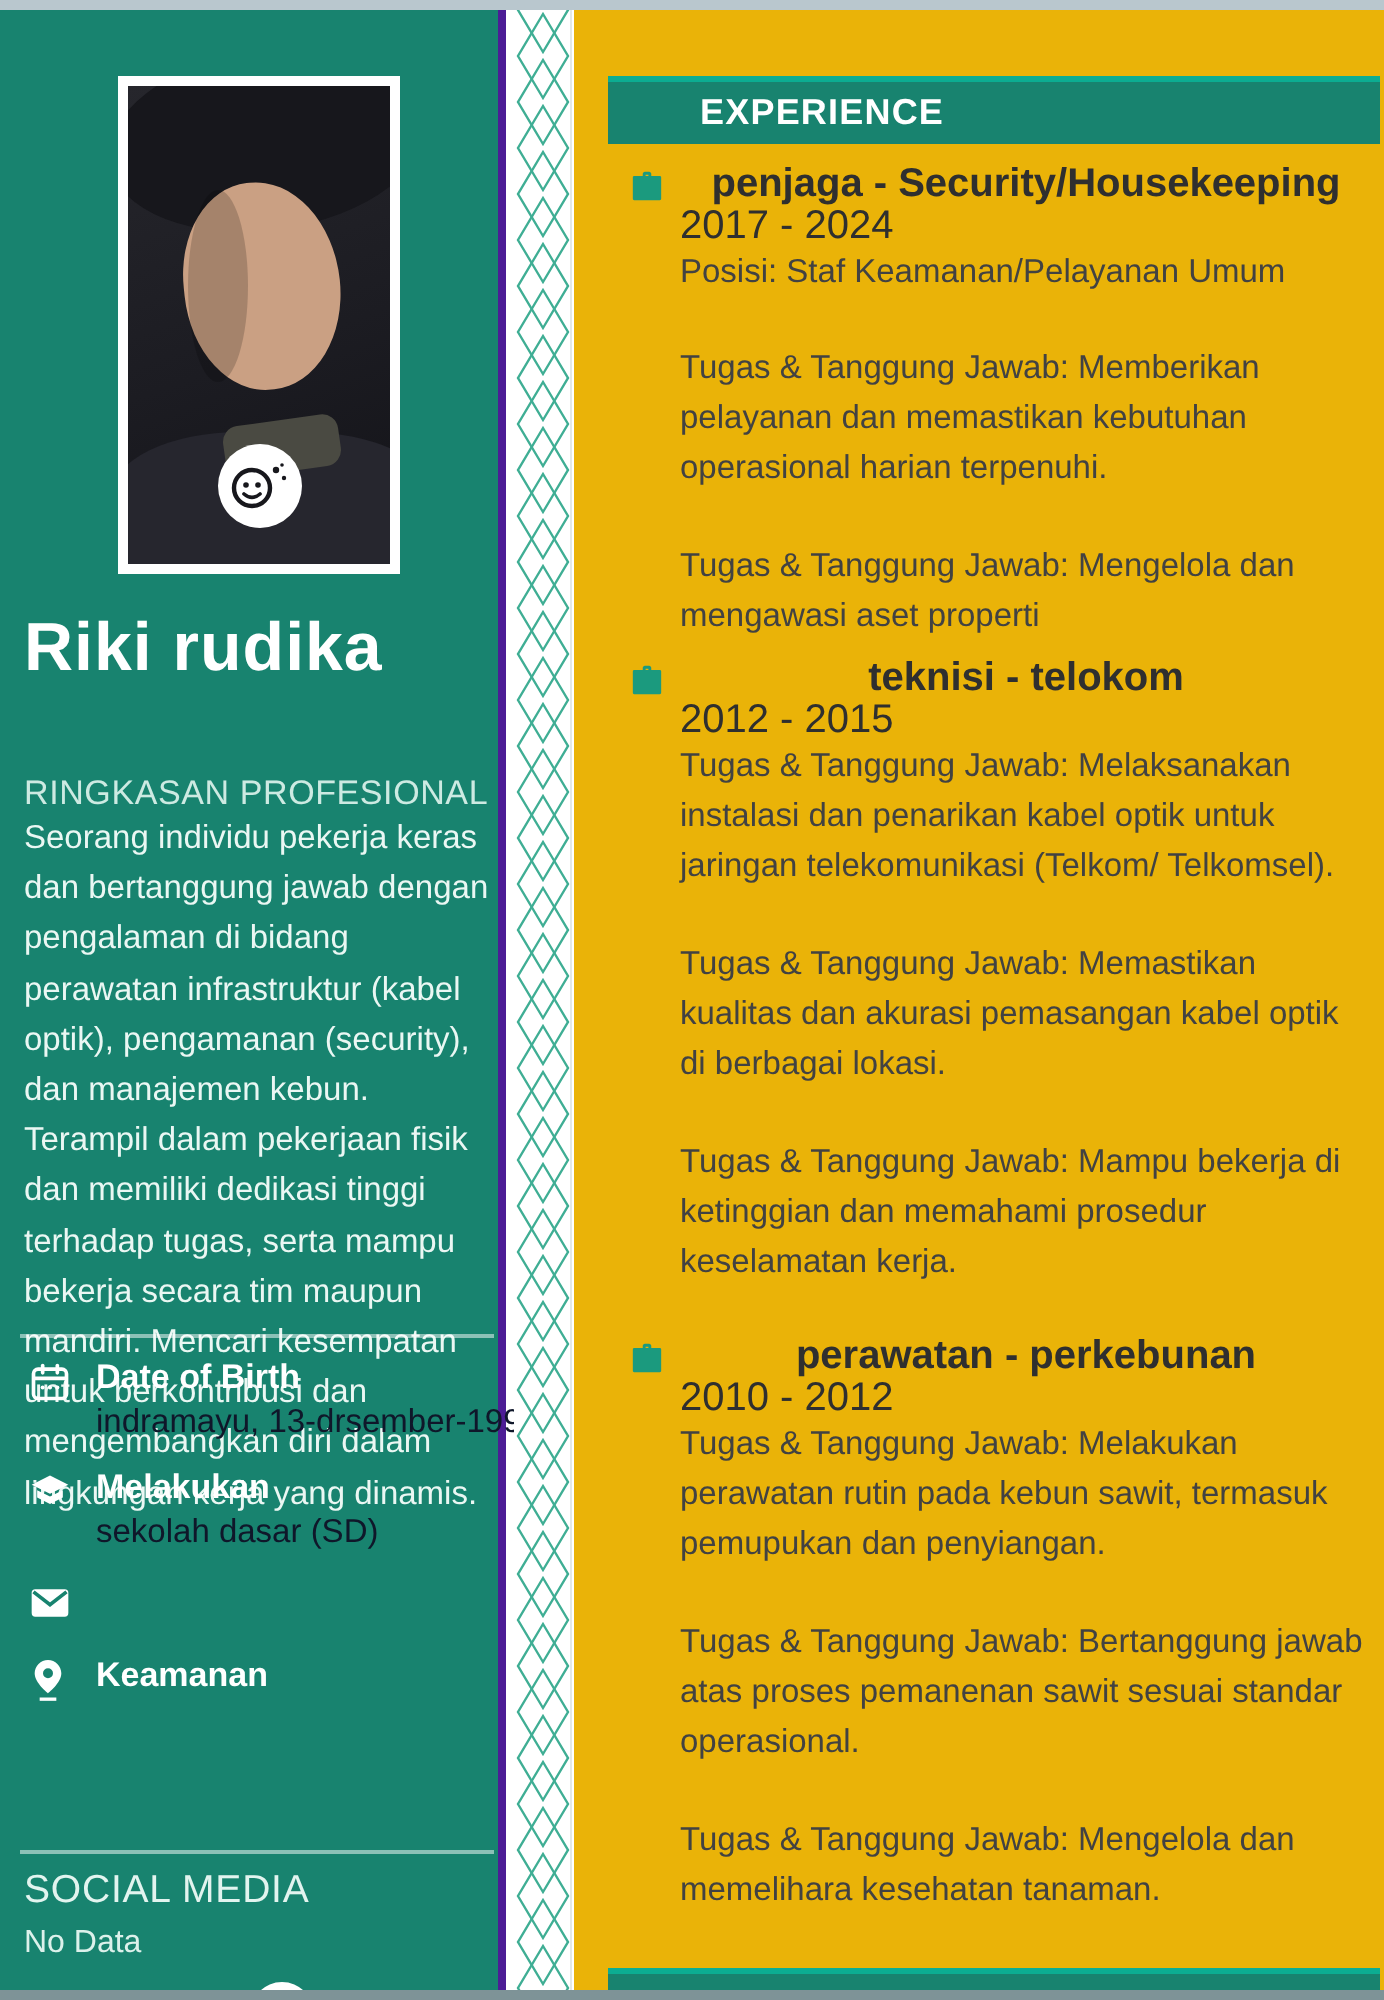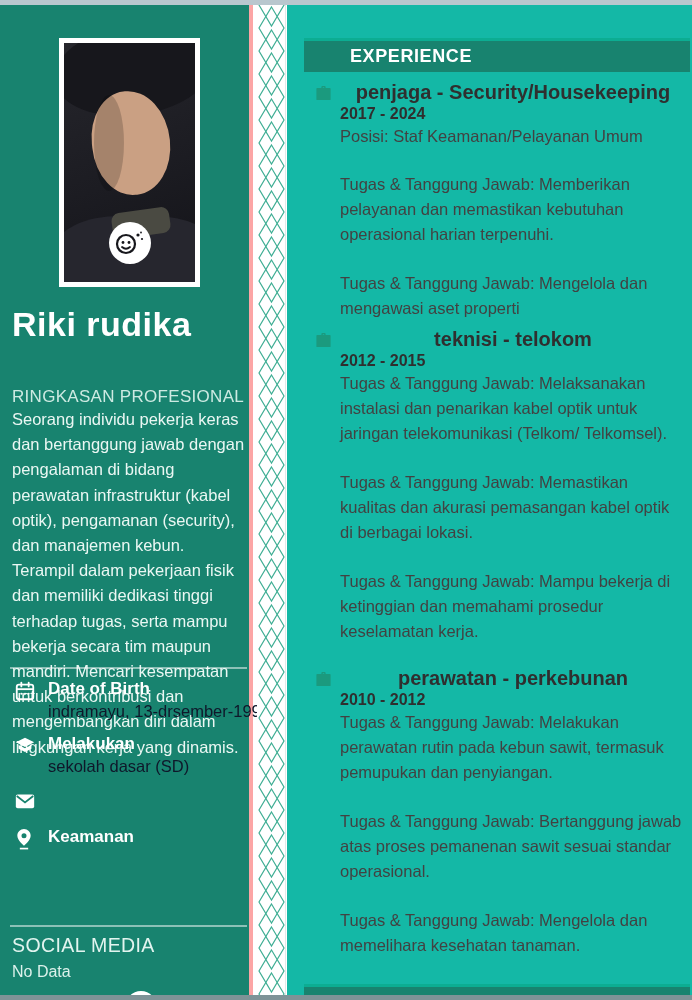--- a/index.html
+++ b/index.html
@@ -12,21 +12,21 @@
     overflow:hidden;
   }
   
   .top-bar { position:absolute; top:0; left:0; width:692px; height:5px; background:#B9C7CE; z-index:5; }
   .bottom-bar { position:absolute; bottom:0; left:0; width:692px; height:5px; background:#7E9397; z-index:5; }
 
   
   .sidebar {
     position:absolute; top:5px; left:0; width:253px; height:990px;
     background:#18836F;
-    border-right:4px solid #fca5a5;
+    border-right:4px solid #4c1d95;
     color:#fff;
   }
   .photo-frame {
     position:absolute; top:33px; left:59px; width:141px; height:249px;
     background:#ffffff; padding:5px;
   }
   .photo {
     position:relative; width:100%; height:100%;
     background:linear-gradient(160deg, #26262c 0%, #1c1c22 55%, #131318 100%);
     overflow:hidden;
@@ -66,33 +66,33 @@
   .bottom-peek { position:absolute; top:986px; left:125px; width:32px; height:32px; border-radius:50%; background:#ffffff; }
 
   
   .diamond-strip {
     position:absolute; top:5px; left:257px; width:29px; height:990px;
     background:#ffffff; border-right:1px solid #E3E7E8;
   }
   .diamond-strip svg { display:block; }
 
   
-  .main { position:absolute; top:5px; left:287px; width:405px; height:990px; background:#14b8a6; }
+  .main { position:absolute; top:5px; left:287px; width:405px; height:990px; background:#eab308; }
   .section-bar {
     margin:33px 2px 0 17px; height:34px;
     background:#18836F; border-top:3px solid #0CAD92;
     display:flex; align-items:center;
     color:#ffffff; font-weight:bold; font-size:18px; letter-spacing:.6px;
     padding-left:46px;
   }
   .xp-list { padding:10px 6px 0 28px; }
   .xp-item { position:relative; padding-left:25px; margin-bottom:8px; }
   .xp-icon { position:absolute; left:0; top:3px; }
   .xp-title { font-size:20px; font-weight:bold; color:#2F2F2F; line-height:21px;text-align:center; }
-  .xp-period { font-size:16px; font-weight:bold; color:#2F2F2F; line-height:21px; }
+  .xp-period { font-size:20px; font-weight:normal; color:#2F2F2F; line-height:21px; }
   .xp-position { font-size:16.5px; color:#424242; line-height:24px; }
   .xp-para { font-size:16.5px; color:#424242; line-height:25px; margin-top:24px; }
   .xp-para.first-tight { margin-top:0; }
   .skills-bar { margin-top:26px; }
 </style>
 </head>
 <body>
 
 <div class="top-bar"></div>
 

